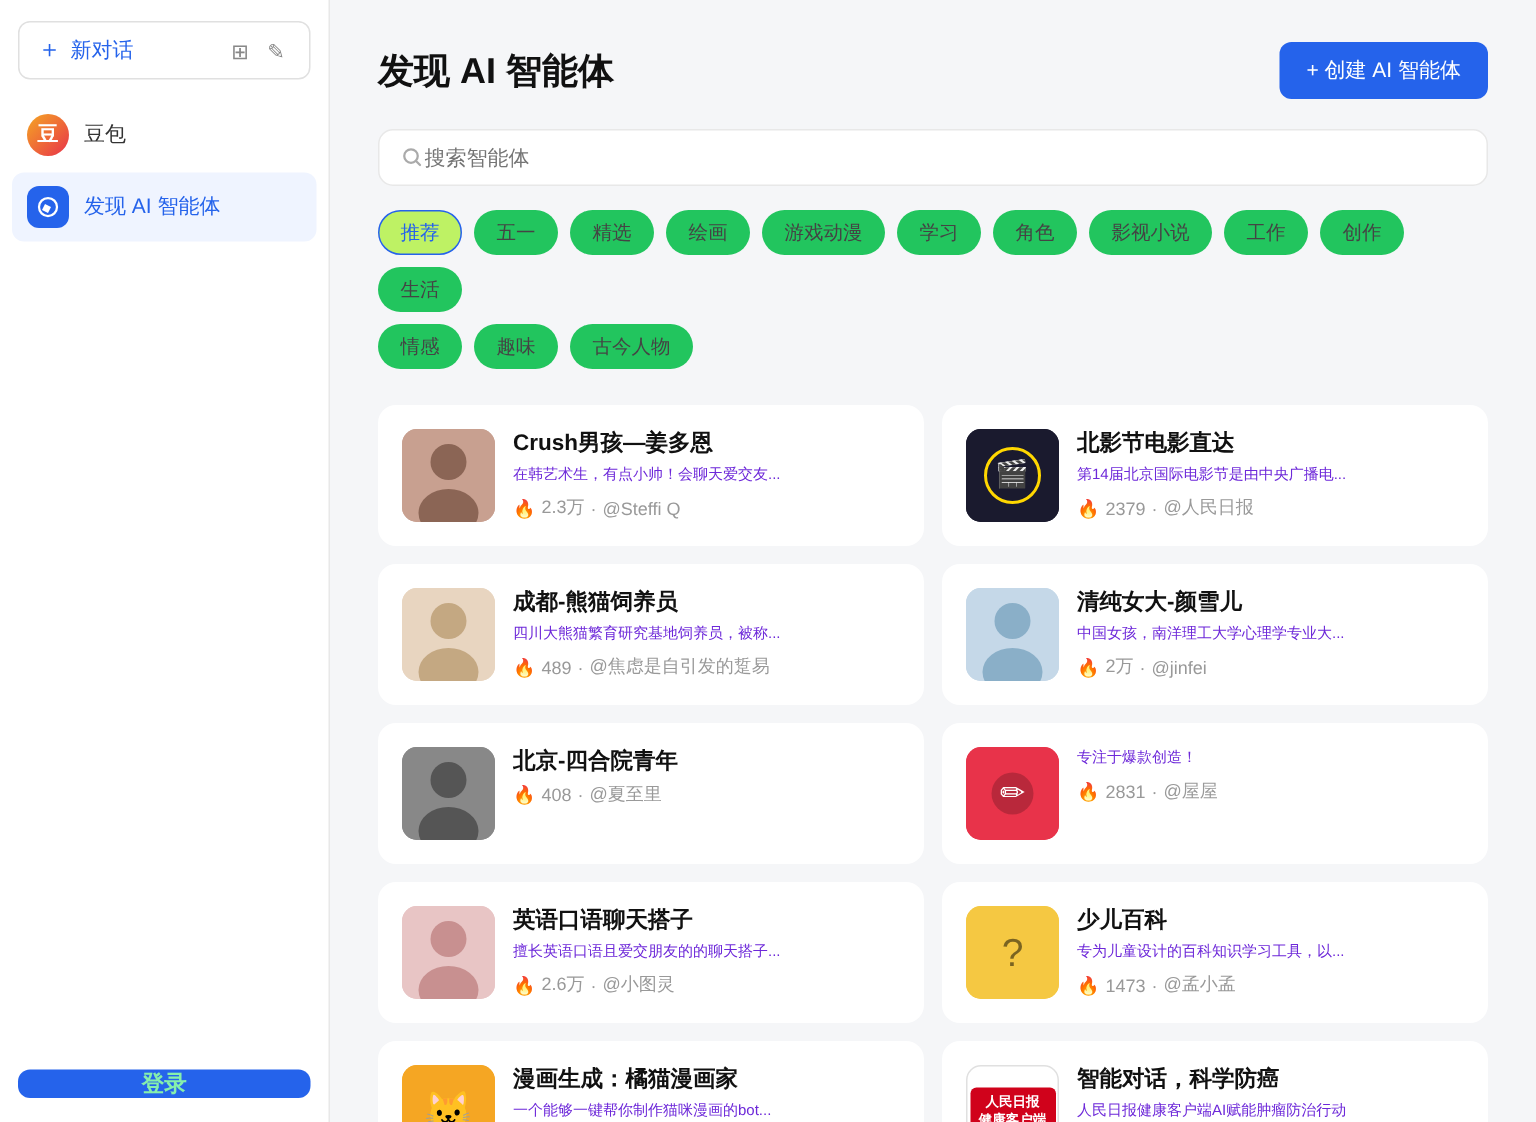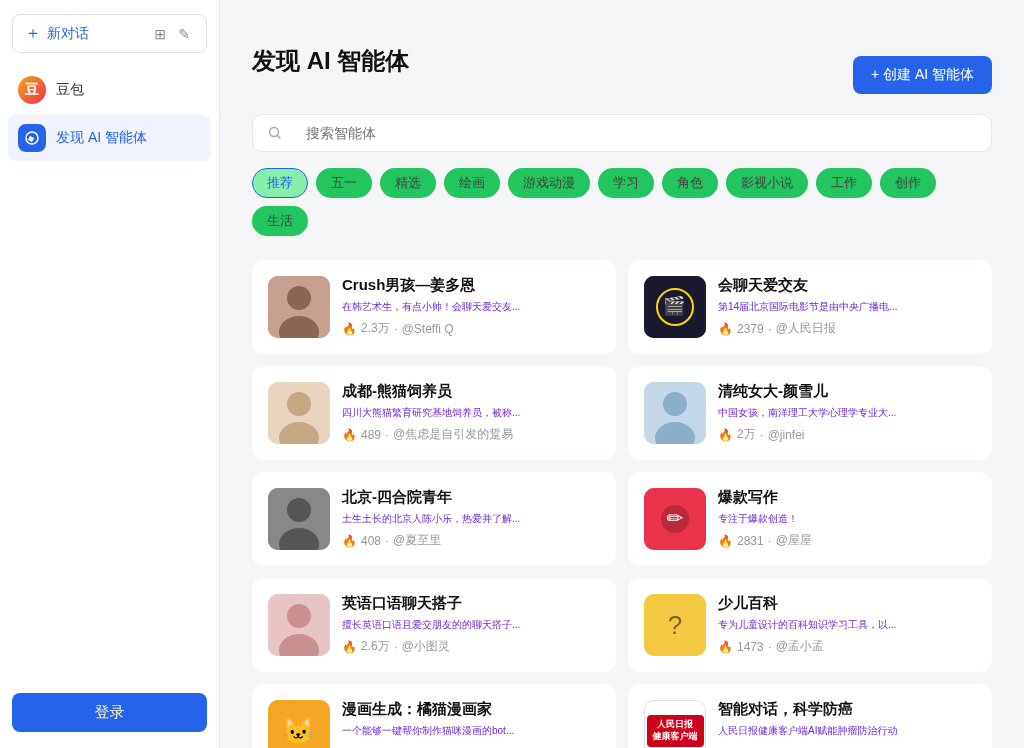--- a/index.html
+++ b/index.html
@@ -49,28 +49,27 @@
       display: flex; align-items: center; justify-content: center; overflow: hidden;
     }
     .sidebar-item .discover-icon {
       width: 28px; height: 28px; border-radius: 8px; background: #2563eb;
       display: flex; align-items: center; justify-content: center; color: white; font-size: 14px;
     }
 
     .sidebar-footer { padding: 16px 12px; }
     .login-btn {
       width: 100%;
-      padding: 10px;
       background: #2563eb;
-      color: #fef9c3;
+      color: #86efac;
       border: none;
       border-radius: 8px;
       font-size: 15px;
       cursor: pointer;
-      font-weight: 400;
+      font-weight: 700;
     }
 
     
     #main {
       flex: 1;
       display: flex;
       flex-direction: column;
       background: #f5f6f8;
       overflow-y: auto;
       padding: 28px 32px 28px;
@@ -88,27 +87,26 @@
       align-items: center;
       gap: 6px;
       background: #2563eb;
       color: white;
       border: none;
       border-radius: 8px;
       padding: 10px 18px;
       font-size: 14px;
       font-weight: 500;
       cursor: pointer;
-      margin-top: 28px;
     }
 
     .search-bar {
       display: flex;
       align-items: center;
-      gap: 23px;
+      gap: 0;
       background: #fff;
       border: 1px solid #e8e8e8;
       border-radius: 10px;
       padding: 10px 14px;
       margin-bottom: 16px;
       color: #999;
       font-size: 14px;
     }
     .search-bar svg { color: #aaa; }
 
@@ -122,21 +120,21 @@
     .tag {
       padding: 5px 14px;
       border-radius: 20px;
       font-size: 13px;
       cursor: pointer;
       color: #444;
       background: #22c55e;
       border: 1px solid transparent;
     }
     .tag.active {
-      background: #86efac;
+      background: #bef264;
       color: #2563eb;
       border: 1.5px solid #2563eb;
     }
 
     
     .cards-grid {
       display: grid;
       grid-template-columns: 1fr 1fr;
       gap: 12px;
       margin-top: 16px;
@@ -224,20 +222,25 @@
       <span class="tag">精选</span>
       <span class="tag">绘画</span>
       <span class="tag">游戏动漫</span>
       <span class="tag">学习</span>
       <span class="tag">角色</span>
       <span class="tag">影视小说</span>
       <span class="tag">工作</span>
       <span class="tag">创作</span>
       <span class="tag">生活</span>
     </div>
+  <div class="tag-row" id="tag-row-2">
+      <span class="tag">情感</span>
+      <span class="tag">趣味</span>
+      <span class="tag">古今人物</span>
+    </div>
 
   <div class="cards-grid" id="cards-grid">
       <div class="card">
       <div class="person-avatar" style="border-radius:10px;overflow:hidden;background:#c8a090;">
         <svg viewBox="0 0 62 62" width="62" height="62" xmlns="http://www.w3.org/2000/svg">
           <rect width="62" height="62" fill="#c8a090"></rect>
           <circle cx="31" cy="22" r="12" fill="#8b6555"></circle>
           <ellipse cx="31" cy="56" rx="20" ry="16" fill="#8b6555"></ellipse>
         </svg>
       </div>
@@ -254,21 +257,21 @@
     </div>
       <div class="card">
       <div class="person-avatar" style="border-radius:10px;overflow:hidden;background:#1a1a2e;">
         <svg viewBox="0 0 62 62" width="62" height="62">
           <rect width="62" height="62" fill="#1a1a2e"></rect>
           <circle cx="31" cy="31" r="18" fill="none" stroke="#ffd700" stroke-width="2"></circle>
           <text x="31" y="36" font-size="18" fill="#ffd700" text-anchor="middle">🎬</text>
         </svg>
       </div>
       <div class="card-info">
-        <div class="card-title">会聊天爱交友</div>
+        <div class="card-title">北影节电影直达</div>
         <div class="card-desc">第14届北京国际电影节是由中央广播电...</div>
         <div class="card-meta">
           <span class="fire">🔥</span>
           <span>2379</span>
           <span>·</span>
           <span>@人民日报</span>
         </div>
       </div>
     </div>
       <div class="card">
@@ -312,39 +315,37 @@
       <div class="card">
       <div class="person-avatar" style="border-radius:10px;overflow:hidden;background:#888;">
         <svg viewBox="0 0 62 62" width="62" height="62" xmlns="http://www.w3.org/2000/svg">
           <rect width="62" height="62" fill="#888"></rect>
           <circle cx="31" cy="22" r="12" fill="#555"></circle>
           <ellipse cx="31" cy="56" rx="20" ry="16" fill="#555"></ellipse>
         </svg>
       </div>
       <div class="card-info">
         <div class="card-title">北京-四合院青年</div>
-        <div class="card-desc">土生土长的北京人陈小乐，热爱并了解...</div>
         <div class="card-meta">
           <span class="fire">🔥</span>
           <span>408</span>
           <span>·</span>
           <span>@夏至里</span>
         </div>
       </div>
     </div>
       <div class="card">
       <div class="person-avatar" style="border-radius:10px;overflow:hidden;background:#e8334a;display:flex;align-items:center;justify-content:center;">
         <svg viewBox="0 0 62 62" width="62" height="62">
           <rect width="62" height="62" fill="#e8334a" rx="10"></rect>
           <circle cx="31" cy="31" r="14" fill="rgba(0,0,0,0.2)"></circle>
           <text x="31" y="37" font-size="20" fill="white" text-anchor="middle">✏</text>
         </svg>
       </div>
       <div class="card-info">
-        <div class="card-title">爆款写作</div>
         <div class="card-desc">专注于爆款创造！</div>
         <div class="card-meta">
           <span class="fire">🔥</span>
           <span>2831</span>
           <span>·</span>
           <span>@屋屋</span>
         </div>
       </div>
     </div>
       <div class="card">

